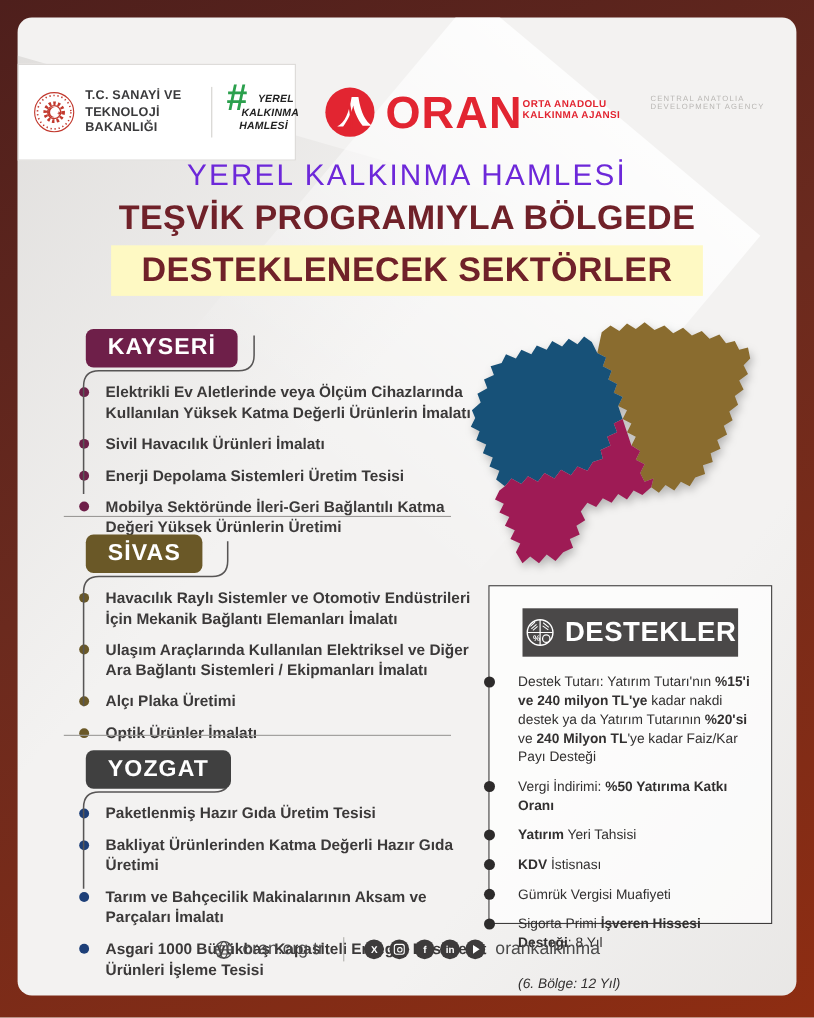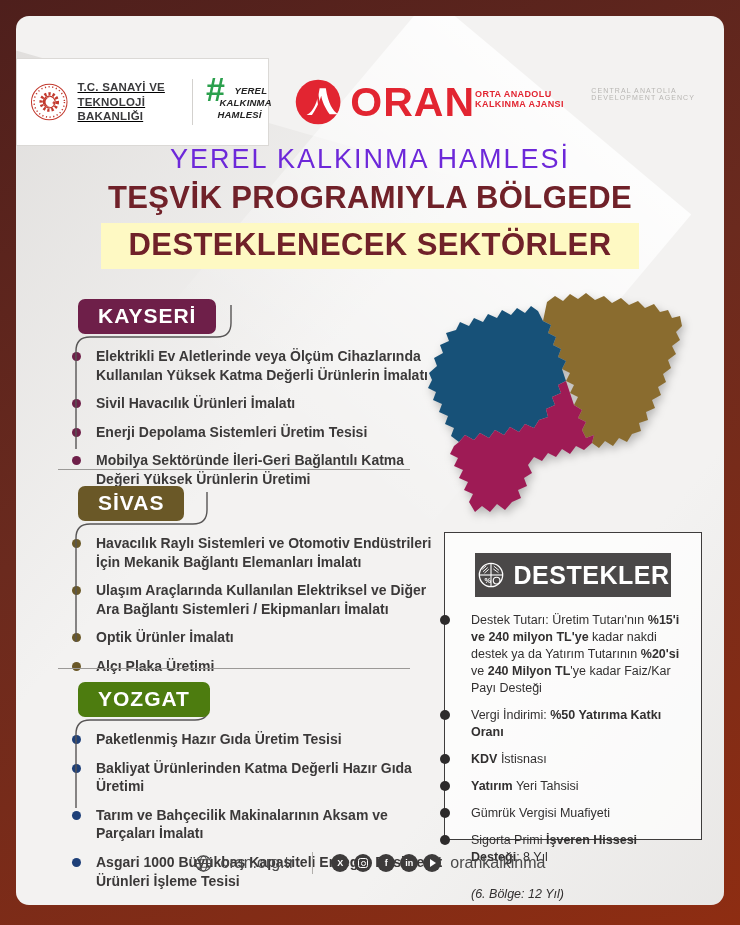--- a/index.html
+++ b/index.html
@@ -16,21 +16,21 @@
         background:linear-gradient(295deg,rgba(205,202,199,.4),rgba(255,255,255,0) 55%);
         transform:rotate(14deg);}
   .bg-shape3{position:absolute;top:40px;left:240px;width:340px;height:420px;
         background:linear-gradient(180deg,rgba(255,255,255,.85),rgba(255,255,255,0));
         transform:rotate(40deg);}
 
   
   .header{position:absolute;top:42px;left:0;right:0;display:flex;
           justify-content:center;align-items:center;gap:26px;}
   .gov-box{display:flex;align-items:center;background:#fff;border:1px solid #dbd9d6;
-           padding:7px 13px;height:88px;box-sizing:border-box;text-decoration:underline;}
+           padding:7px 13px;height:88px;box-sizing:border-box;}
   .ministry{display:flex;align-items:center;gap:9px;}
   .ministry-text{font-size:11.5px;font-weight:bold;color:#3a3a3c;line-height:1.3;letter-spacing:.2px;}
   .gov-divider{width:1px;height:46px;background:#d3d1ce;margin:0 13px;}
   .hashtag{position:relative;width:66px;height:52px;}
   .hash-symbol{position:absolute;left:0;top:-6px;font-size:34px;font-weight:800;
                font-style:italic;color:#2ba04d;}
   .hash-l1{position:absolute;left:29px;top:9px;font-size:9.5px;font-weight:800;
            font-style:italic;color:#232323;letter-spacing:.2px;}
   .hash-l2{position:absolute;left:14px;top:21px;font-size:9.5px;font-weight:800;
            font-style:italic;color:#232323;letter-spacing:.2px;}
@@ -160,34 +160,34 @@
   </div>
 
   <div class="divider" style="top:453px;"></div>
 
   <div class="section" style="top:470px;">
     <svg class="hook" width="200" height="175">
       <path d="M147 6 V24 Q147 38 133 38 H30 Q16 38 16 52 V156" fill="none" stroke="#575555" stroke-width="1.4"></path>
     </svg>
     <div class="badge" style="background: rgb(106, 88, 39);">SİVAS</div>
     <div class="items">
-      <div class="item"><span class="dot" style="background: rgb(106, 88, 39);"></span><span>Havacılık Raylı Sistemleri ve Otomotiv Endüstrileri İçin Mekanik Bağlantı Elemanları İmalatı</span></div>
+      <div class="item"><span class="dot" style="background: rgb(106, 88, 39);"></span><span>Havacılık Raylı Sistemler ve Otomotiv Endüstrileri İçin Mekanik Bağlantı Elemanları İmalatı</span></div>
       <div class="item"><span class="dot" style="background: rgb(106, 88, 39);"></span><span>Ulaşım Araçlarında Kullanılan Elektriksel ve Diğer Ara Bağlantı Sistemleri / Ekipmanları İmalatı</span></div>
+      <div class="item"><span class="dot" style="background: rgb(106, 88, 39);"></span><span>Alçı Plaka Üretimi</span></div>
       <div class="item"><span class="dot" style="background: rgb(106, 88, 39);"></span><span>Optik Ürünler İmalatı</span></div>
-      <div class="item"><span class="dot" style="background: rgb(106, 88, 39);"></span><span>Alçı Plaka Üretimi</span></div>
     </div>
   </div>
 
   <div class="divider" style="top:652px;"></div>
 
   <div class="section" style="top:666px;">
     <svg class="hook" width="200" height="145">
       <path d="M149 6 V24 Q149 38 135 38 H30 Q16 38 16 52 V126" fill="none" stroke="#575555" stroke-width="1.4"></path>
     </svg>
-    <div class="badge" style="background: #4d7c0f;">YOZGAT</div>
+    <div class="badge" style="background: #404040;">YOZGAT</div>
     <div class="items">
       <div class="item"><span class="dot" style="background: rgb(29, 63, 120);"></span><span>Paketlenmiş Hazır Gıda Üretim Tesisi</span></div>
       <div class="item"><span class="dot" style="background: rgb(29, 63, 120);"></span><span>Bakliyat Ürünlerinden Katma Değerli Hazır Gıda Üretimi</span></div>
       <div class="item"><span class="dot" style="background: rgb(29, 63, 120);"></span><span>Tarım ve Bahçecilik Makinalarının Aksam ve Parçaları İmalatı</span></div>
       <div class="item"><span class="dot" style="background: rgb(29, 63, 120);"></span><span>Asgari 1000 Büyükbaş Kapasiteli Entegre Besi ve Et Ürünleri İşleme Tesisi</span></div>
     </div>
   </div>
 
   <svg class="map" width="300" height="235" viewBox="0 0 300 235" style="filter:drop-shadow(2px 4px 4px rgba(0,0,0,.25));">
     <path d="M123 14 L131 8 L139 13 L146 6 L154 11 L162 5 L171 12 L180 8 L188 15 L197 10 L205 17 L214 13 L221 20 L230 16 L236 24 L244 22 L248 30 L256 28 L258 38 L252 44 L256 52 L248 58 L252 66 L244 72 L247 80 L239 86 L242 94 L234 99 L237 107 L228 112 L231 120 L222 124 L224 132 L215 135 L217 143 L208 146 L203 154 L195 150 L189 158 L181 153 L175 160 L168 155 L170 147 L162 150 L158 142 L162 134 L154 130 L158 122 L150 117 L154 109 L146 105 L150 97 L142 93 L146 85 L138 81 L142 73 L134 69 L137 61 L129 57 L132 49 L124 45 L127 37 L119 33 Z" fill="#8a6c2f"></path>
@@ -201,24 +201,24 @@
         <circle cx="15" cy="15" r="12.5" fill="none" stroke="#fff" stroke-width="1.4"></circle>
         <line x1="15" y1="2.5" x2="15" y2="27.5" stroke="#fff" stroke-width="1.2"></line>
         <line x1="2.5" y1="15" x2="27.5" y2="15" stroke="#fff" stroke-width="1.2"></line>
         <path d="M5.5 9 L10 5 M6.5 11.5 L11.5 7 M8 13 L12.5 9" stroke="#fff" stroke-width="1"></path>
         <path d="M18 5.5 L23.5 10 M17.5 8.5 L23 12.5" stroke="#fff" stroke-width="1"></path>
         <text x="8" y="23.5" font-size="8" fill="#fff" font-weight="bold">%</text>
         <circle cx="21" cy="21" r="3.6" fill="none" stroke="#fff" stroke-width="1.2"></circle>
       </svg>
       <span>DESTEKLER</span>
     </div>
-    <div class="d-item"><span class="d-dot"></span><span><span>Destek Tutarı: Üretim Tutarı'nın </span><span class="b">%15'i ve 240 milyon TL'ye</span><span> kadar nakdi destek ya da Yatırım Tutarının </span><span class="b">%20'si</span><span> ve </span><span class="b">240 Milyon TL</span><span>'ye kadar Faiz/Kar Payı Desteği</span></span></div>
+    <div class="d-item"><span class="d-dot"></span><span><span>Destek Tutarı: Yatırım Tutarı'nın </span><span class="b">%15'i ve 240 milyon TL'ye</span><span> kadar nakdi destek ya da Yatırım Tutarının </span><span class="b">%20'si</span><span> ve </span><span class="b">240 Milyon TL</span><span>'ye kadar Faiz/Kar Payı Desteği</span></span></div>
     <div class="d-item"><span class="d-dot"></span><span><span>Vergi İndirimi: </span><span class="b">%50 Yatırıma Katkı Oranı</span></span></div>
+    <div class="d-item"><span class="d-dot"></span><span><span class="b">Yatırım</span><span> Yeri Tahsisi</span></span></div>
     <div class="d-item"><span class="d-dot"></span><span><span class="b">KDV</span><span> İstisnası</span></span></div>
-    <div class="d-item"><span class="d-dot"></span><span><span class="b">Yatırım</span><span> Yeri Tahsisi</span></span></div>
     <div class="d-item"><span class="d-dot"></span><span><span>Gümrük Vergisi Muafiyeti</span></span></div>
     <div class="d-item"><span class="d-dot"></span><span><span>Sigorta Primi </span><span class="b">İşveren Hissesi Desteği</span><span>: 8 Yıl</span><span class="i blk">(6. Bölge: 12 Yıl)</span></span></div>
     <div class="d-item"><span class="d-dot"></span><span><span>Sigorta Primi </span><span class="b">İşçi Hissesi Desteği</span><span>: 10 Yıl</span></span></div>
   </div>
 
   <div class="footer">
     <svg width="17" height="17" viewBox="0 0 18 18">
       <circle cx="9" cy="9" r="8" fill="none" stroke="#4a4a4a" stroke-width="1.3"></circle>
       <ellipse cx="9" cy="9" rx="3.6" ry="8" fill="none" stroke="#4a4a4a" stroke-width="1.1"></ellipse>
       <line x1="1" y1="9" x2="17" y2="9" stroke="#4a4a4a" stroke-width="1.1"></line>

